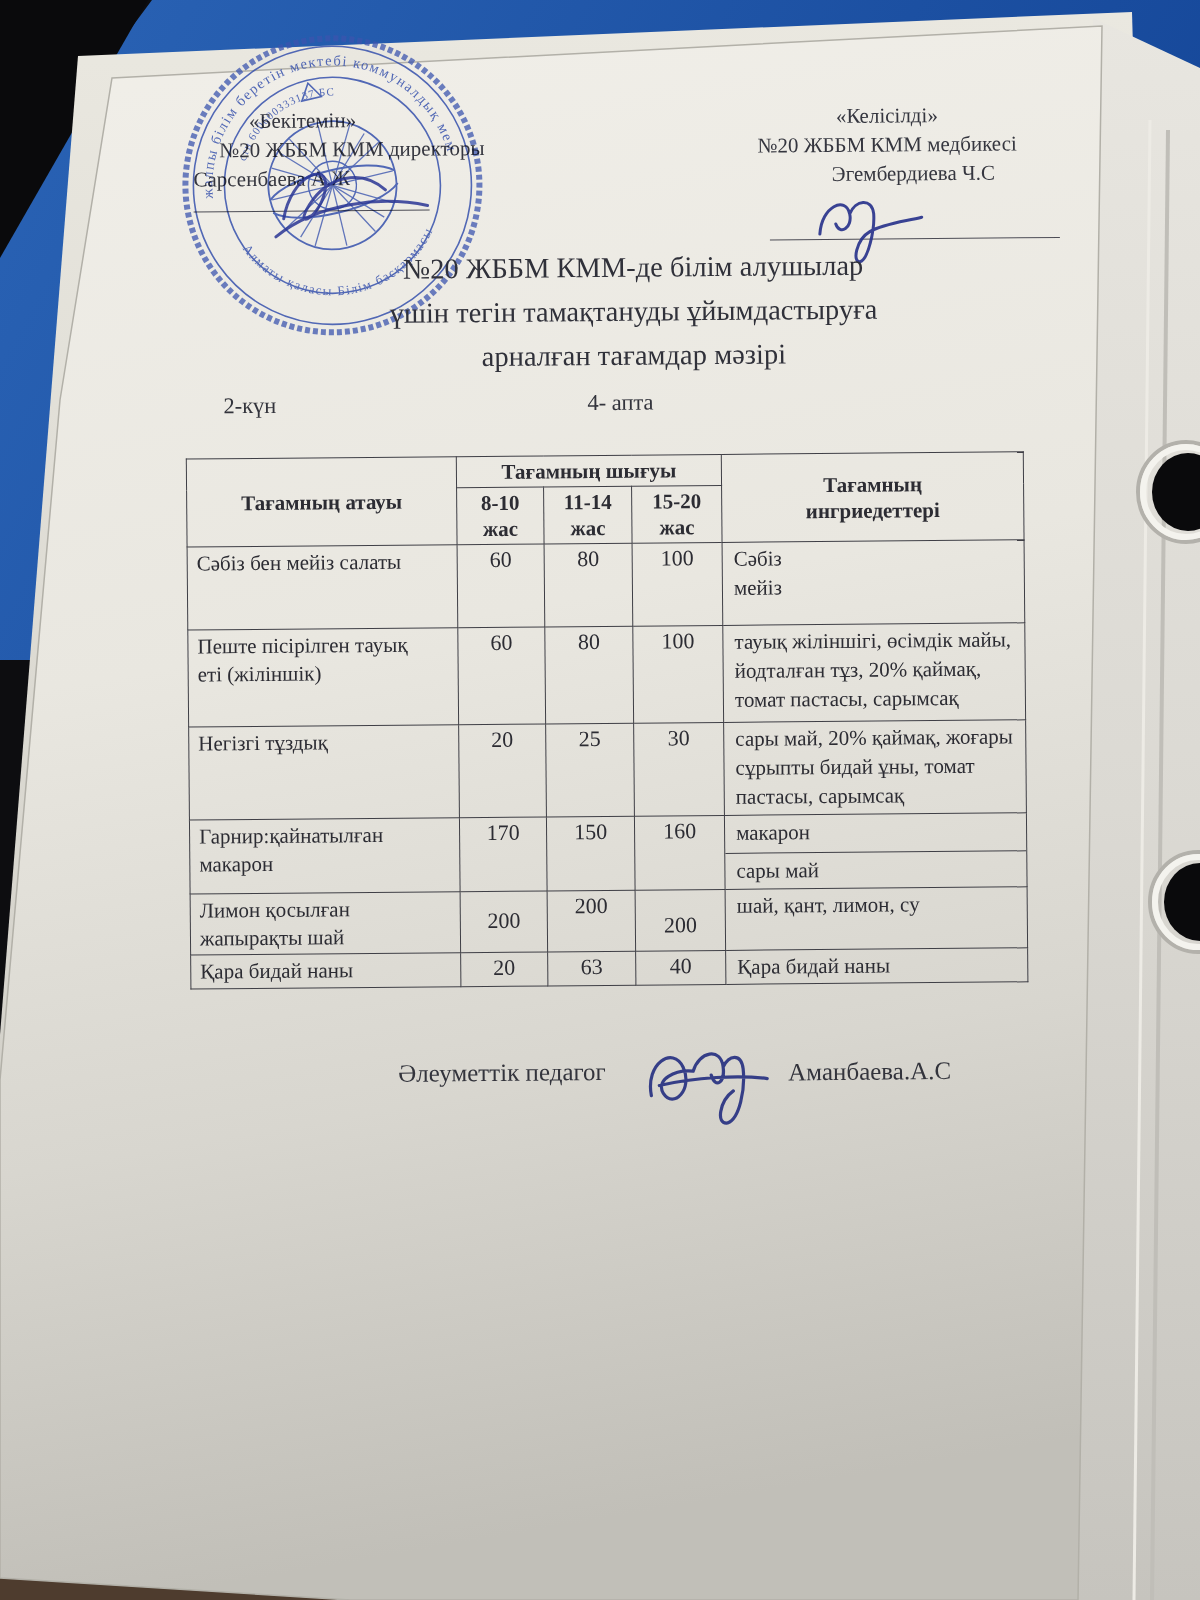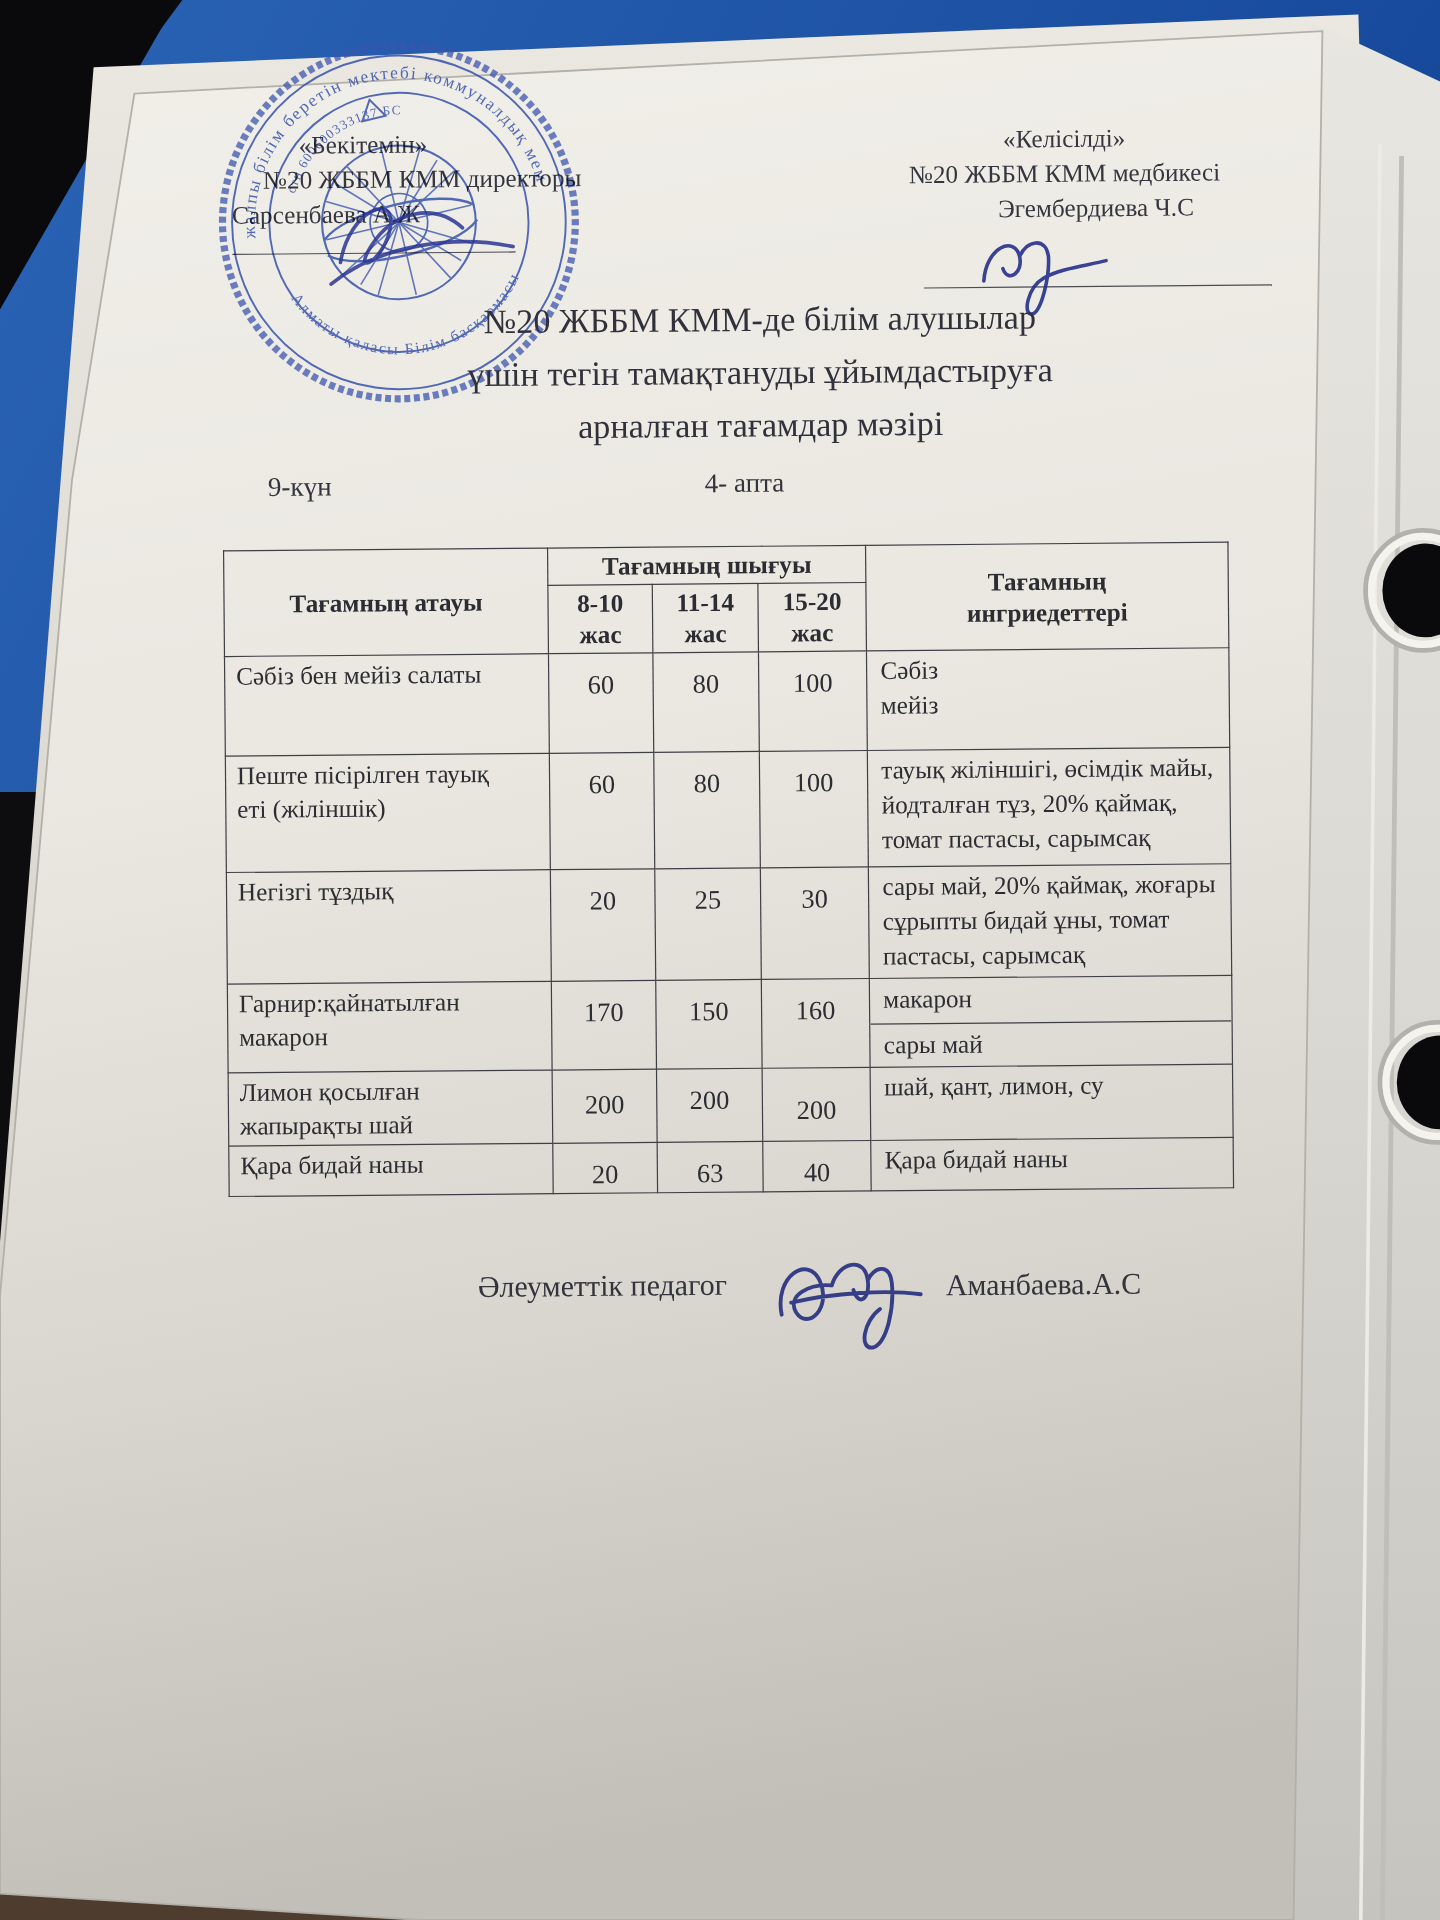--- a/index.html
+++ b/index.html
@@ -33,21 +33,21 @@
   .dayweek{top:390px;font-size:22.5px;color:#33343c;}
 
   
   .menu{left:186px;top:455px;width:837px;}
   table{border-collapse:collapse;table-layout:fixed;width:837px;
         font-size:21px;color:#2c2c33;}
   th,td{border:1.7px solid #3f3f46;padding:2px 6px;vertical-align:top;
         font-weight:normal;overflow:hidden;}
   th{font-weight:bold;text-align:center;vertical-align:middle;line-height:26px;}
   td.name{padding-left:9px;line-height:28px;}
-  td.num{text-align:center;font-size:22px;padding-top:13px;}
+  td.num{text-align:center;font-size:22px;padding-top:2px;}
   td.ing{padding-left:11px;line-height:29px;}
   td.pad0{padding:0;}
   tr.r5 td.vlow{padding-top:16px;}
   tr.r5 td.vlow2{padding-top:22px;}
   .split-top{height:37px;padding:2px 0 0 11px;line-height:31px;}
   .split-bot{height:36px;padding:2px 0 0 11px;line-height:30px;
              border-top:1.7px solid #3f3f46;}
 
   
   .footer-role{left:393px;top:1058px;font-size:25px;color:#33343c;}
@@ -163,21 +163,21 @@
     <svg class="sig" style="left:268px;top:138px;" width="180" height="120" viewBox="0 0 180 120">
       <path d="M18,78 C26,34 64,20 60,48 C56,76 26,92 44,64 C62,36 96,28 120,50 M10,96 C52,62 116,56 162,66" fill="none" stroke="#2a3694" stroke-width="3" stroke-linecap="round" opacity="0.85"></path>
     </svg>
 
     <div class="abs title">
       <div>№20 ЖББМ КММ-де білім алушылар</div>
       <div>үшін тегін тамақтануды ұйымдастыруға</div>
       <div>арналған тағамдар мәзірі</div>
     </div>
 
-    <div class="abs dayweek" style="left:224px;">9-күн</div>
+    <div class="abs dayweek" style="left:224px;">2-күн</div>
     <div class="abs dayweek" style="left:588px;">4- апта</div>
 
     <div class="abs menu">
       <table>
         <colgroup>
           <col style="width:270px">
             <col style="width:87px">
             <col style="width:88px">
           <col style="width:90px">
             <col style="width:302px">

